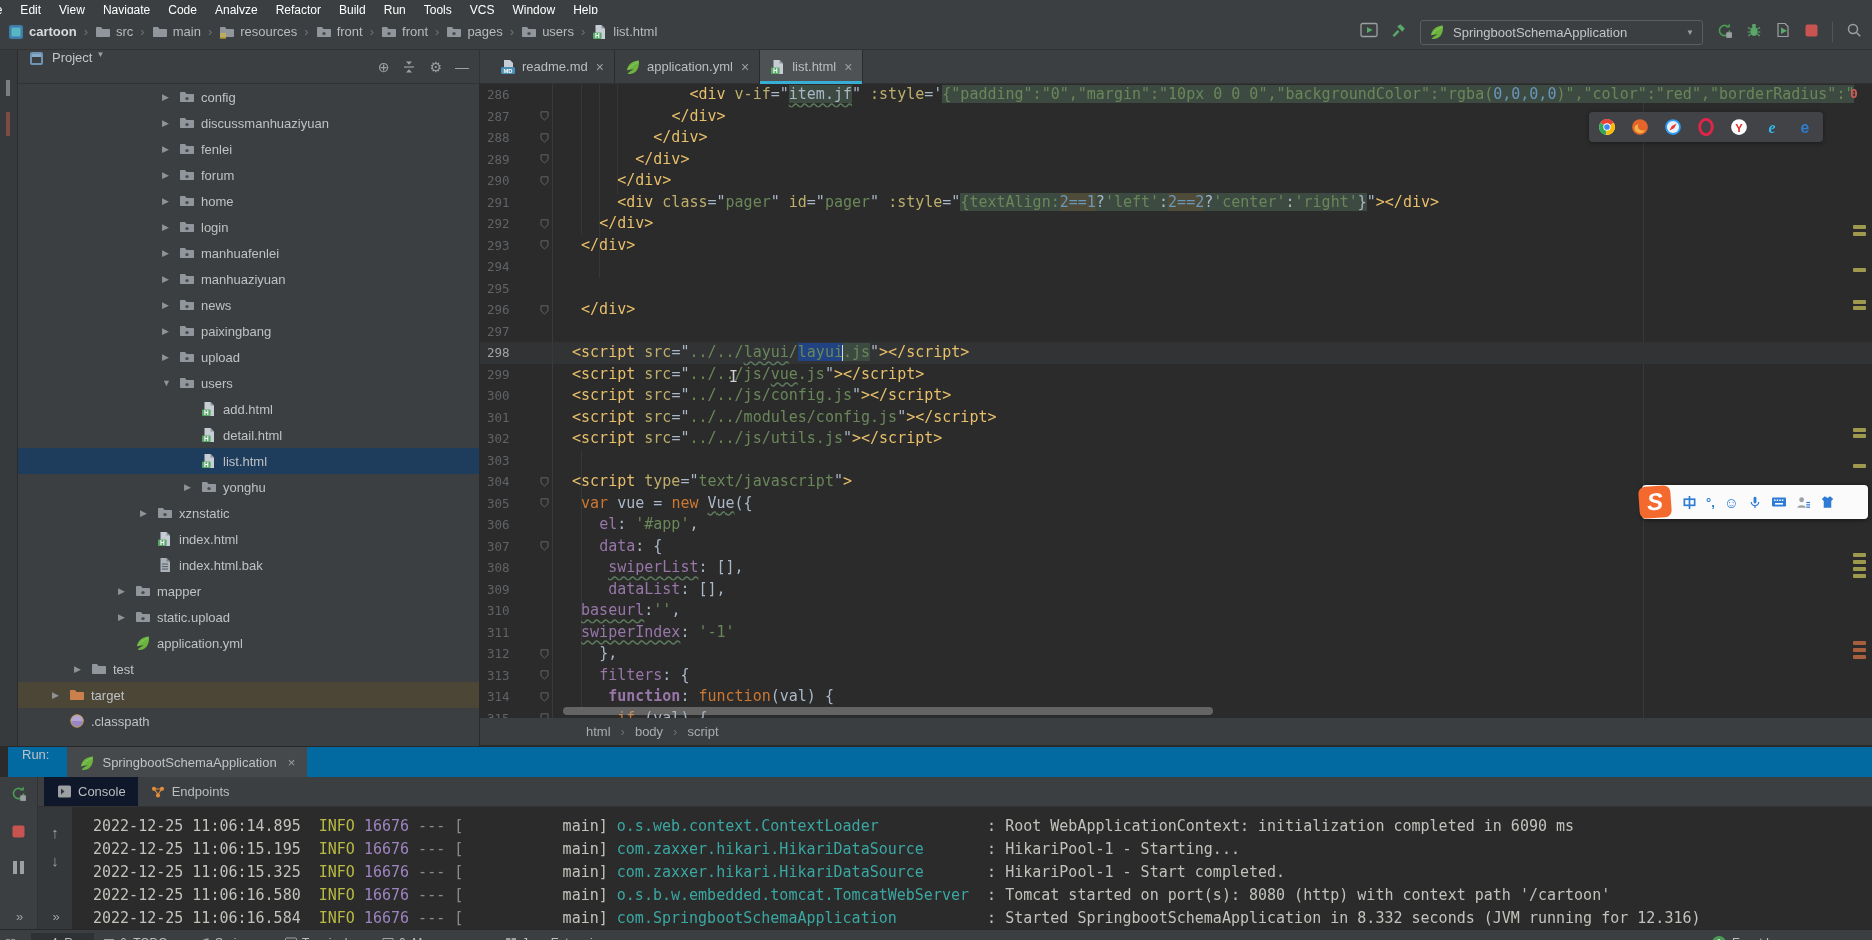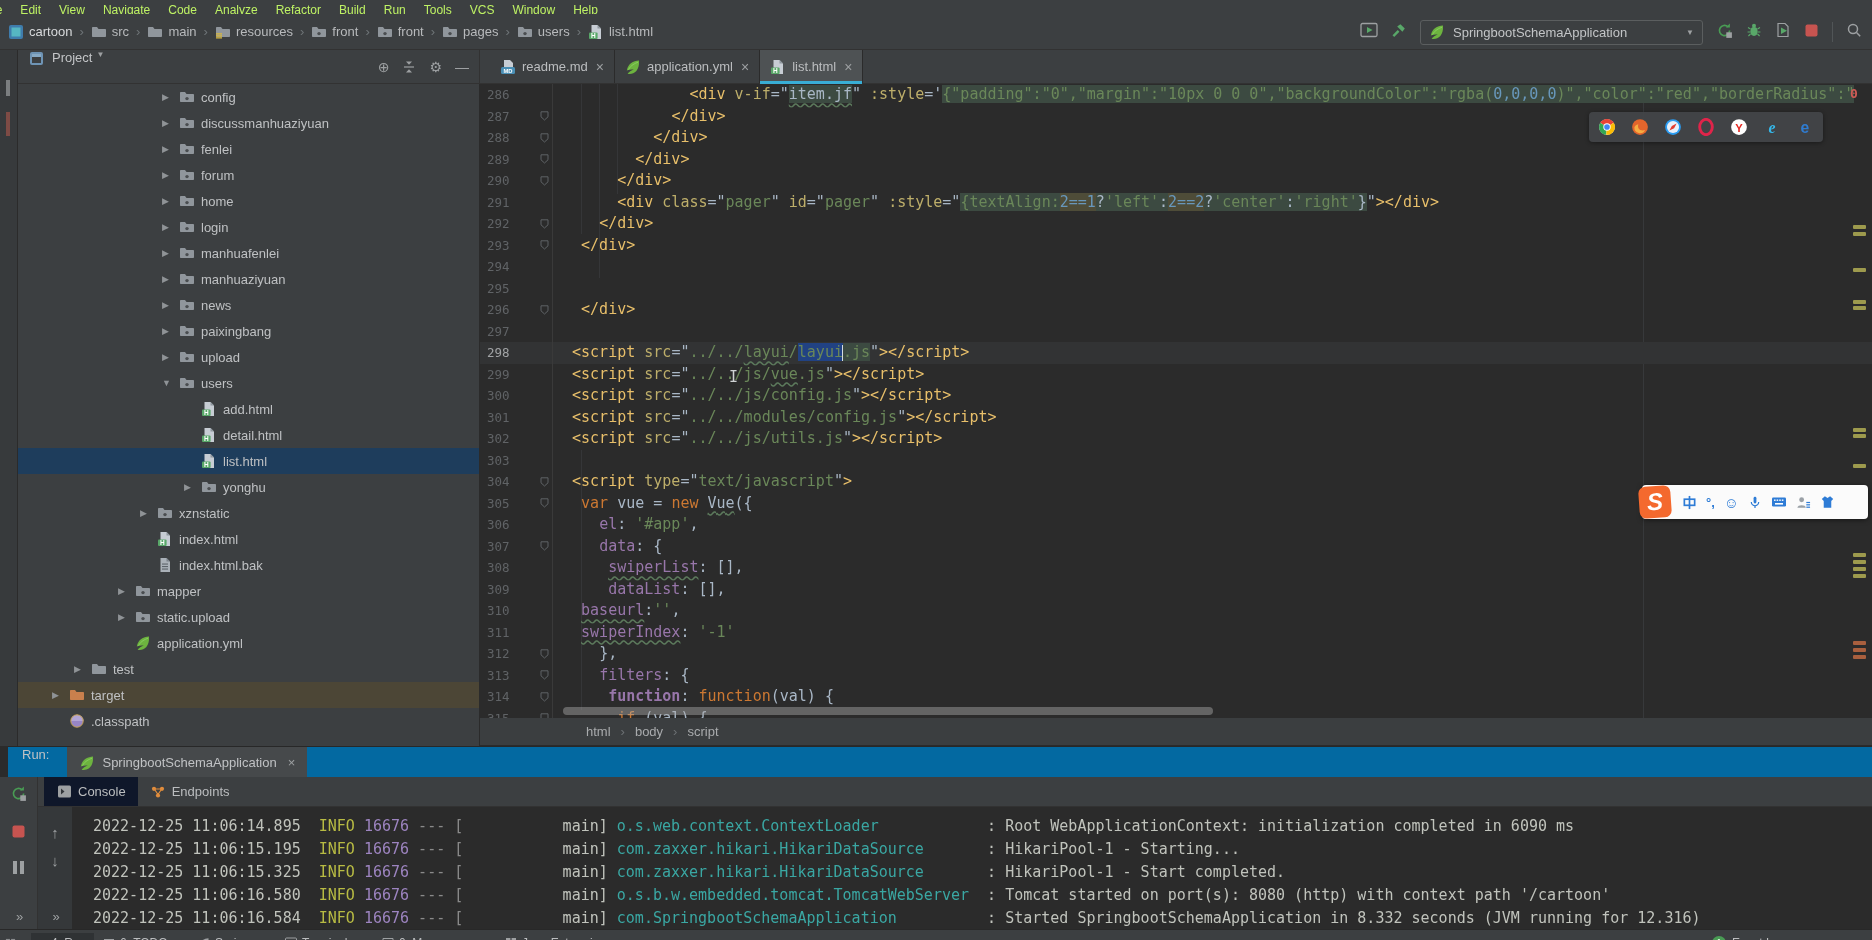--- a/index.html
+++ b/index.html
@@ -4,28 +4,28 @@
 <style>
   *{box-sizing:border-box;margin:0;padding:0}
   html,body{background:#1b1b1b}
   #app{position:relative;width:1872px;height:940px;background:#2b2b2b;overflow:hidden;
        font-family:"Liberation Sans",sans-serif;color:#bbbdbf}
   .ic{display:inline-flex;align-items:center;justify-content:center;width:16px;height:16px;flex:0 0 auto}
   .ic svg{display:block}
 
   
   #menubar{position:absolute;left:0;top:0;width:100%;height:14px;background:#3c3f41;overflow:hidden;white-space:nowrap}
-  #menubar .mi{display:inline-block;padding:0 9px;font-size:12px;line-height:14px;color:#bef264}
+  #menubar .mi{display:inline-block;padding:0 9px;font-size:12px;line-height:14px;color:#ffffff}
   #menubar .mi::first-letter{text-decoration:underline}
 
   
   #toolbar{position:absolute;left:0;top:14px;width:100%;height:36px;background:#3c3f41;border-bottom:1px solid #323232;display:flex;align-items:center}
   #crumbs{display:flex;align-items:center;padding-left:8px;font-size:13px;color:#b8babc;white-space:nowrap}
   #crumbs .crumb{display:flex;align-items:center;gap:5px;cursor:default}
-  #crumbs .crumb.first .clabel{color:#d8dadc;font-weight:normal}
+  #crumbs .crumb.first .clabel{color:#d8dadc;font-weight:bold}
   #crumbs .chev{color:#6e7477;margin:0 7px;font-size:13px}
   #rightctl{position:absolute;right:10px;top:14px;height:36px;display:flex;align-items:center;gap:13px}
   #runcombo{display:flex;align-items:center;gap:8px;width:283px;height:25px;padding:0 8px;background:#3c3f41;border:1px solid #5b5e5f;border-radius:3px;font-size:13px;color:#c3c5c7}
   #runcombo .arr{margin-left:auto;font-size:8px;color:#9da0a2}
   .tbsep{width:1px;height:20px;background:#515557}
 
   
   #stripe{position:absolute;left:0;top:50px;width:18px;height:696px;background:#373a3c;border-right:1px solid #2b2b2b}
   #stripe .m1{position:absolute;left:6px;top:30px;width:4px;height:16px;background:#7b7e80}
   #stripe .m2{position:absolute;left:6px;top:62px;width:4px;height:24px;background:#7e4b45}

